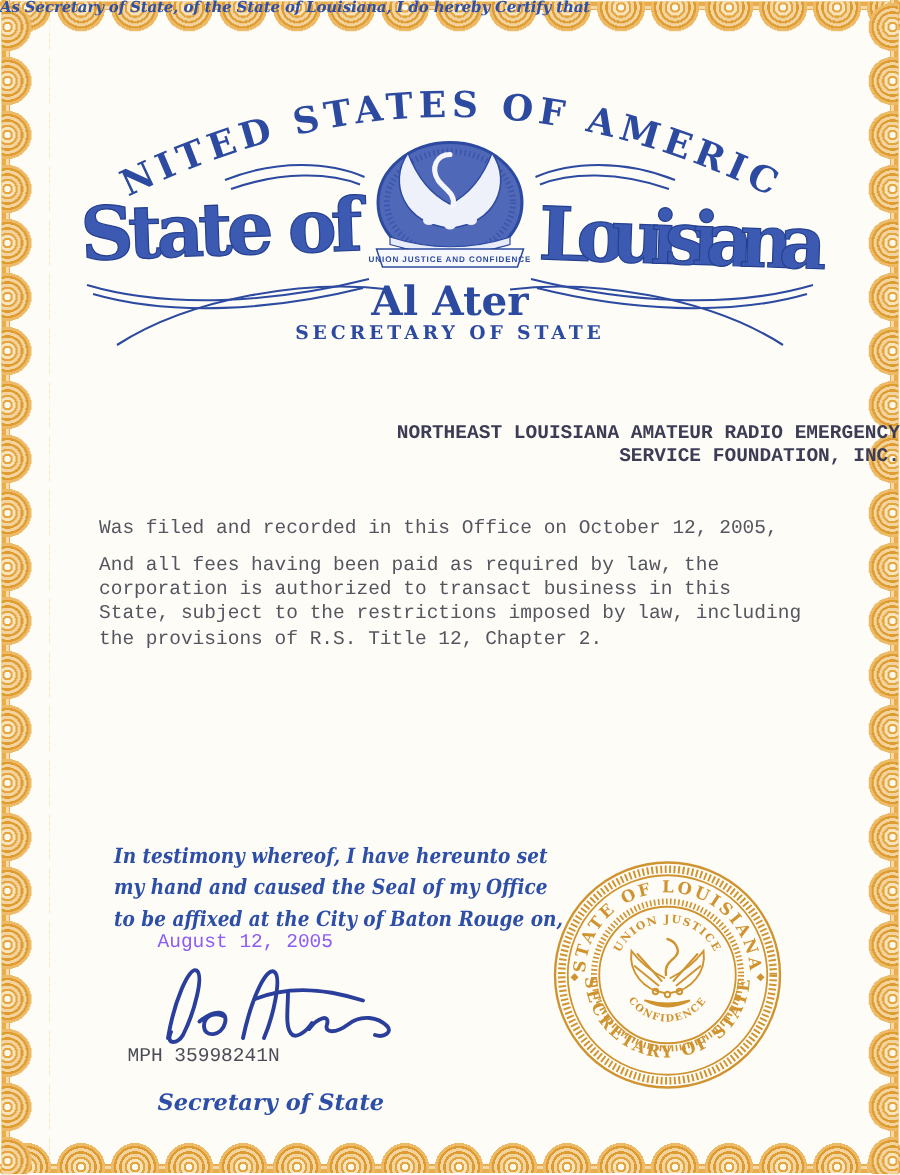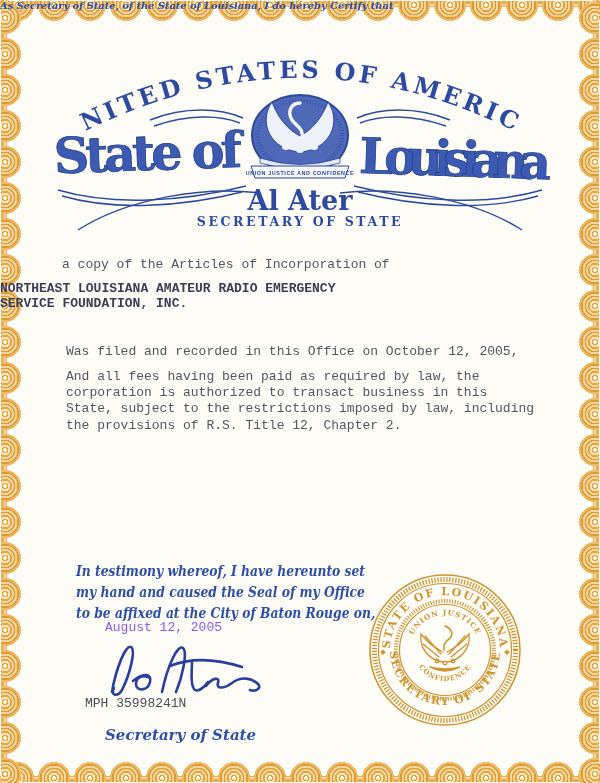--- a/index.html
+++ b/index.html
@@ -63,21 +63,21 @@
   .tw-bold{font-weight:700; color:#3c3c55;}
   .script{
     font-family:"DejaVu Serif", serif; font-style:italic;
     color:#2e4fa8;
   }
   .certify{
     left:0; right:0; top:237; text-align:left;
     font-size:10px; letter-spacing:-0.1px; font-weight:600;
   }
   .testimony{font-size:14px; line-height:20.5px; transform:scaleX(.88); transform-origin:left top; white-space:nowrap; font-weight:600;}
-  .center{left:0;right:0;text-align:left;}
+  .center{left:0;right:0;text-align:right;}
   .prewrap{white-space:pre-line;font-family:Liberation Mono, monospace;}
   svg text{font-family:"DejaVu Serif", serif;}
 </style>
 </head>
 <body>
 
 <div class="page">
 
   <div class="bstrip b-top"></div>
   <div class="bstrip b-bottom"></div>
@@ -121,21 +121,20 @@
       <path d="M 251 166 L 349 166 L 345 178 L 255 178 Z" fill="#f6f8fd" stroke="#2c4aa0" stroke-width="1"></path>
       <text x="300" y="174.5" text-anchor="middle" font-size="5.4" font-weight="bold" fill="#2c4aa0" letter-spacing="0.6" style="font-family:'Liberation Sans',sans-serif;">UNION JUSTICE AND CONFIDENCE</text>
     </g>
 
     <text x="300" y="210" text-anchor="middle" font-size="27" font-weight="bold" fill="#2c4aa0">Al Ater</text>
     <text x="300" y="226" text-anchor="middle" font-size="12.5" font-weight="bold" fill="#2c4aa0" letter-spacing="2.6">SECRETARY OF STATE</text>
   </svg>
 
   <div class="abs script certify">As Secretary of State, of the State of Louisiana, I do hereby Certify that</div>
 
-  <div class="abs tw" style="left:62px;top:257px;">a copy of the Articles of Incorporation of</div>
 
   <div class="abs tw tw-bold center" style="top:281px;">NORTHEAST LOUISIANA AMATEUR RADIO EMERGENCY</div>
   <div class="abs tw tw-bold center" style="top:296px;">SERVICE FOUNDATION, INC.</div>
 
 
   <div class="abs tw" style="left:66px;top:344px;">Was filed and recorded in this Office on October 12, 2005,</div>
 
   <div class="abs tw prewrap" style="left:66px;top:369px;">And all fees having been paid as required by law, the
 corporation is authorized to transact business in this
 State, subject to the restrictions imposed by law, including

